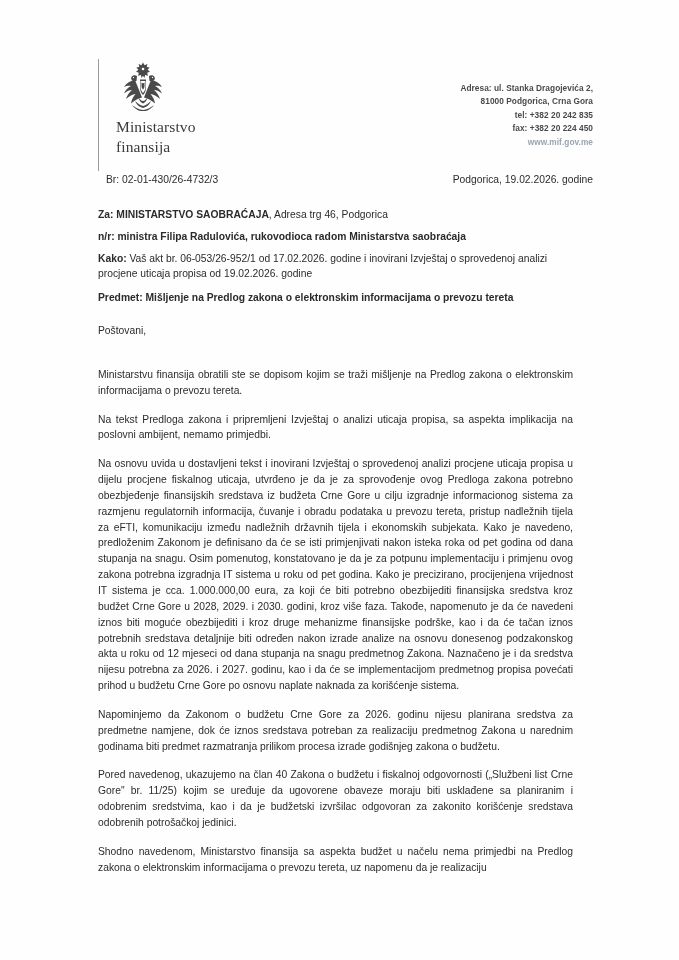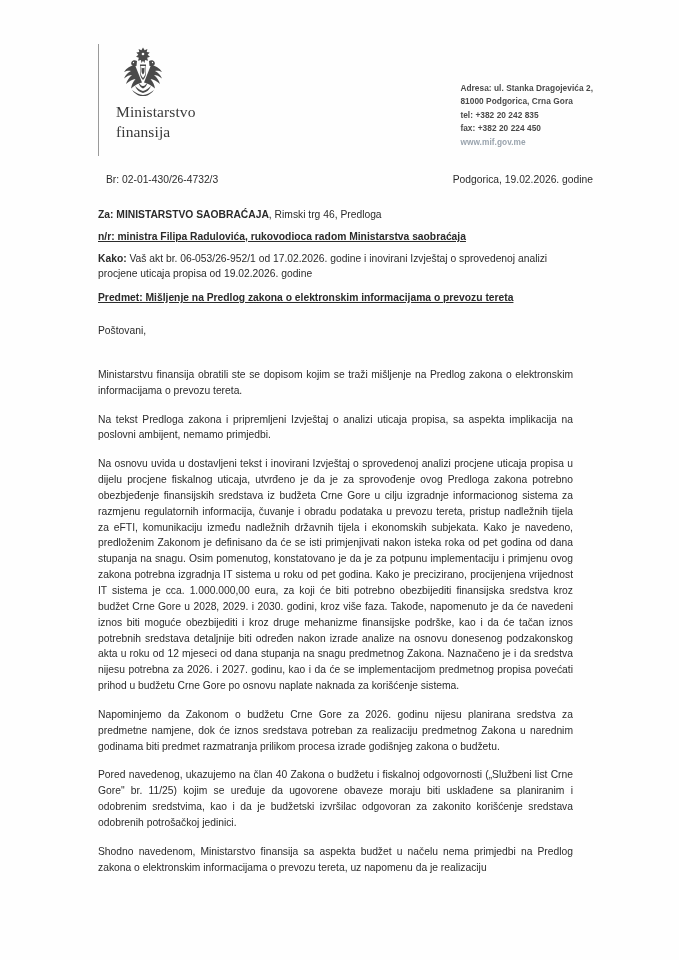--- a/index.html
+++ b/index.html
@@ -27,21 +27,21 @@
     position: absolute;
     left: 0;
     top: 0;
     width: 679px;
     height: 168px;
   }
 
   .lh-left {
     position: absolute;
     left: 98px;
-    top: 44px;
+    top: 59px;
     display: flex;
     align-items: flex-start;
   }
   .lh-rule {
     width: 1px;
     height: 112px;
     background: #9a9a9a;
     margin-right: 17px;
     flex: none;
   }
@@ -61,20 +61,21 @@
     color: #3a3a3a;
     letter-spacing: 0.1px;
     margin-top: 6px;
     white-space: pre-line;
   }
 
   .lh-right {
     position: absolute;
     right: 86px;
     top: 82px;
+    text-align: right;
     font-family: "Liberation Sans", sans-serif;
     font-size: 8.3px;
     line-height: 1.62;
     color: #4a4a4a;
     font-weight: bold;
     letter-spacing: 0.05px;
   }
   .lh-right .url {
     color: #9aa4ae;
     font-weight: bold;
@@ -98,21 +99,21 @@
     position: absolute;
     left: 98px;
     top: 208px;
     width: 487px;
     font-size: 10.3px;
     line-height: 1.45;
   }
   .addr .line { margin-bottom: 7px; }
   .addr .line:last-child { margin-bottom: 0; }
   .addr b { font-weight: bold; }
-  .addr .all-bold { font-weight: bold; text-decoration: underline; }
+  .addr .all-bold { font-weight: bold; }
   .subject { margin-top: 9px; }
 
   
   .body-copy {
     position: absolute;
     left: 98px;
     top: 323px;
     width: 487px;
     font-size: 10.3px;
     line-height: 1.54;
@@ -173,21 +174,21 @@
       <div class="url">www.mif.gov.me</div>
     </div>
   </div>
 
   <div class="refrow">
     <span>Br: 02-01-430/26-4732/3</span>
     <span>Podgorica, 19.02.2026. godine</span>
   </div>
 
   <div class="addr">
-    <div class="line"><b>Za: MINISTARSTVO SAOBRAĆAJA</b><span>, Rimski trg 46, Predloga</span></div>
+    <div class="line"><b>Za: MINISTARSTVO SAOBRAĆAJA</b><span>, Adresa trg 46, Podgorica</span></div>
     <div class="line all-bold">n/r: ministra Filipa Radulovića, rukovodioca radom Ministarstva saobraćaja</div>
     <div class="line"><b>Kako:</b><span> Vaš akt br. 06-053/26-952/1 od 17.02.2026. godine i inovirani Izvještaj o sprovedenoj analizi procjene uticaja propisa od 19.02.2026. godine</span></div>
     <div class="line all-bold subject">Predmet: Mišljenje na Predlog zakona o elektronskim informacijama o prevozu tereta</div>
   </div>
 
   <div class="body-copy">
     <p class="greeting">Poštovani,</p>
     <p class="para">Ministarstvu finansija obratili ste se dopisom kojim se traži mišljenje na Predlog zakona o elektronskim informacijama o prevozu tereta.</p>
     <p class="para">Na tekst Predloga zakona i pripremljeni Izvještaj o analizi uticaja propisa, sa aspekta implikacija na poslovni ambijent, nemamo primjedbi.</p>
     <p class="para">Na osnovu uvida u dostavljeni tekst i inovirani Izvještaj o sprovedenoj analizi procjene uticaja propisa u dijelu procjene fiskalnog uticaja, utvrđeno je da je za sprovođenje ovog Predloga zakona potrebno obezbjeđenje finansijskih sredstava iz budžeta Crne Gore u cilju izgradnje informacionog sistema za razmjenu regulatornih informacija, čuvanje i obradu podataka u prevozu tereta, pristup nadležnih tijela za eFTI, komunikaciju između nadležnih državnih tijela i ekonomskih subjekata. Kako je navedeno, predloženim Zakonom je definisano da će se isti primjenjivati nakon isteka roka od pet godina od dana stupanja na snagu. Osim pomenutog, konstatovano je da je za potpunu implementaciju i primjenu ovog zakona potrebna izgradnja IT sistema u roku od pet godina. Kako je precizirano, procijenjena vrijednost IT sistema je cca. 1.000.000,00 eura, za koji će biti potrebno obezbijediti finansijska sredstva kroz budžet Crne Gore u 2028, 2029. i 2030. godini, kroz više faza. Takođe, napomenuto je da će navedeni iznos biti moguće obezbijediti i kroz druge mehanizme finansijske podrške, kao i da će tačan iznos potrebnih sredstava detaljnije biti određen nakon izrade analize na osnovu donesenog podzakonskog akta u roku od 12 mjeseci od dana stupanja na snagu predmetnog Zakona. Naznačeno je i da sredstva nijesu potrebna za 2026. i 2027. godinu, kao i da će se implementacijom predmetnog propisa povećati prihod u budžetu Crne Gore po osnovu naplate naknada za korišćenje sistema.</p>

